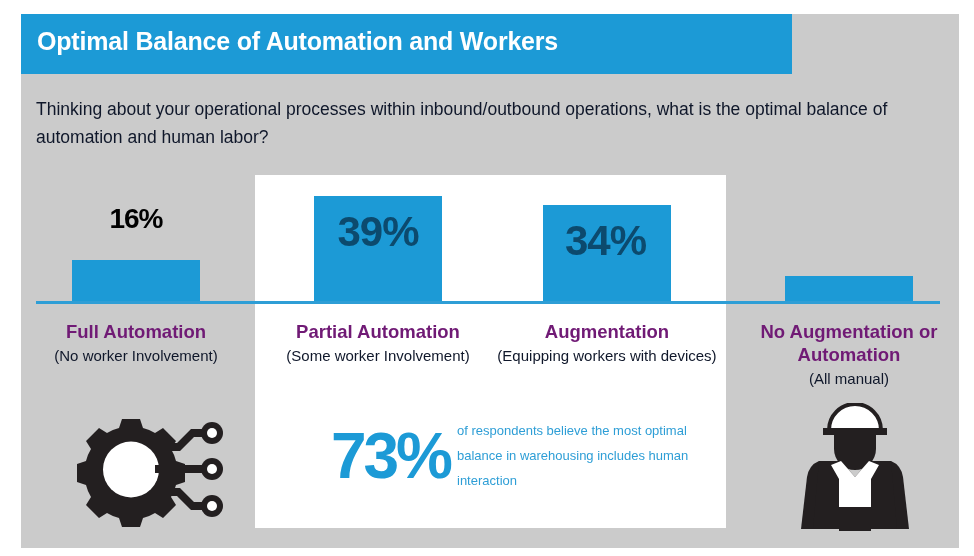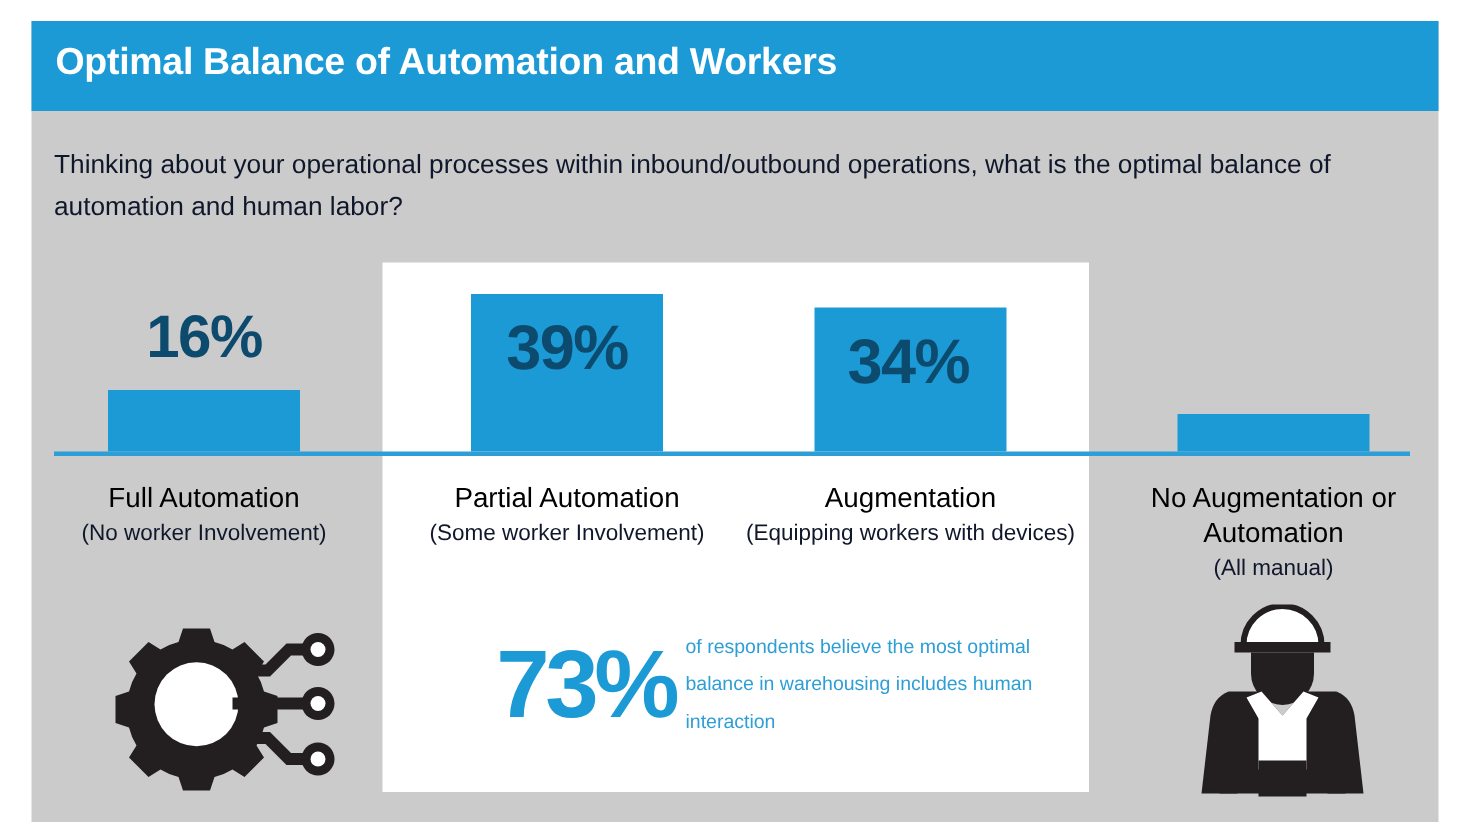--- a/index.html
+++ b/index.html
@@ -14,21 +14,21 @@
     width:974px;height:556px;
     background:#cbcbcb;
     box-sizing:border-box;
   }
   .top-strip{position:absolute;left:0;top:0;width:974px;height:14px;background:#ffffff;}
   .left-strip{position:absolute;left:0;top:0;width:21px;height:556px;background:#ffffff;}
   .right-strip{position:absolute;right:0;top:0;width:15px;height:556px;background:#ffffff;}
   .bottom-strip{position:absolute;left:0;bottom:0;width:974px;height:8px;background:#ffffff;}
 
   .header-bar{
-    position:absolute;left:21px;top:14px;width:938px;height:60px;
+    position:absolute;left:21px;top:14px;width:771px;height:60px;
     background:#1c9ad6;
   }
   .header-title{
     position:absolute;left:16px;top:13px;
     font-size:25px;font-weight:bold;color:#ffffff;
     letter-spacing:-0.2px;white-space:nowrap;
   }
 
   .subtitle{
     position:absolute;left:36px;top:95px;width:890px;
@@ -41,34 +41,34 @@
   }
 
   .baseline{
     position:absolute;left:36px;top:301px;width:904px;height:3px;
     background:#2e9ed6;
   }
 
   .bar{position:absolute;background:#1c9ad6;}
   .bar-value-out{
     position:absolute;text-align:center;
-    font-size:40px;font-weight:bold;color:#0c4a6e;
+    font-size:28px;font-weight:bold;color:#000000;
     letter-spacing:-1px;
   }
   .bar-value-in{
     position:absolute;text-align:center;
     font-size:42px;font-weight:bold;color:#0c4a6e;
     letter-spacing:-1px;
   }
 
   .cat-label{
     position:absolute;text-align:center;
   }
   .cat-title{
-    font-size:18.5px;font-weight:normal;color:#000000;line-height:23px;
+    font-size:18.5px;font-weight:bold;color:#701a75;line-height:23px;
   }
   .cat-sub{
     font-size:15px;color:#0f172a;line-height:23px;margin-top:1px;
   }
 
   .callout{position:absolute;left:275px;top:418px;width:440px;}
   .callout-number{
     position:absolute;left:0;top:6px;width:175px;text-align:right;
     font-size:64px;font-weight:bold;color:#1c9ad6;letter-spacing:-3px;line-height:1;
   }

